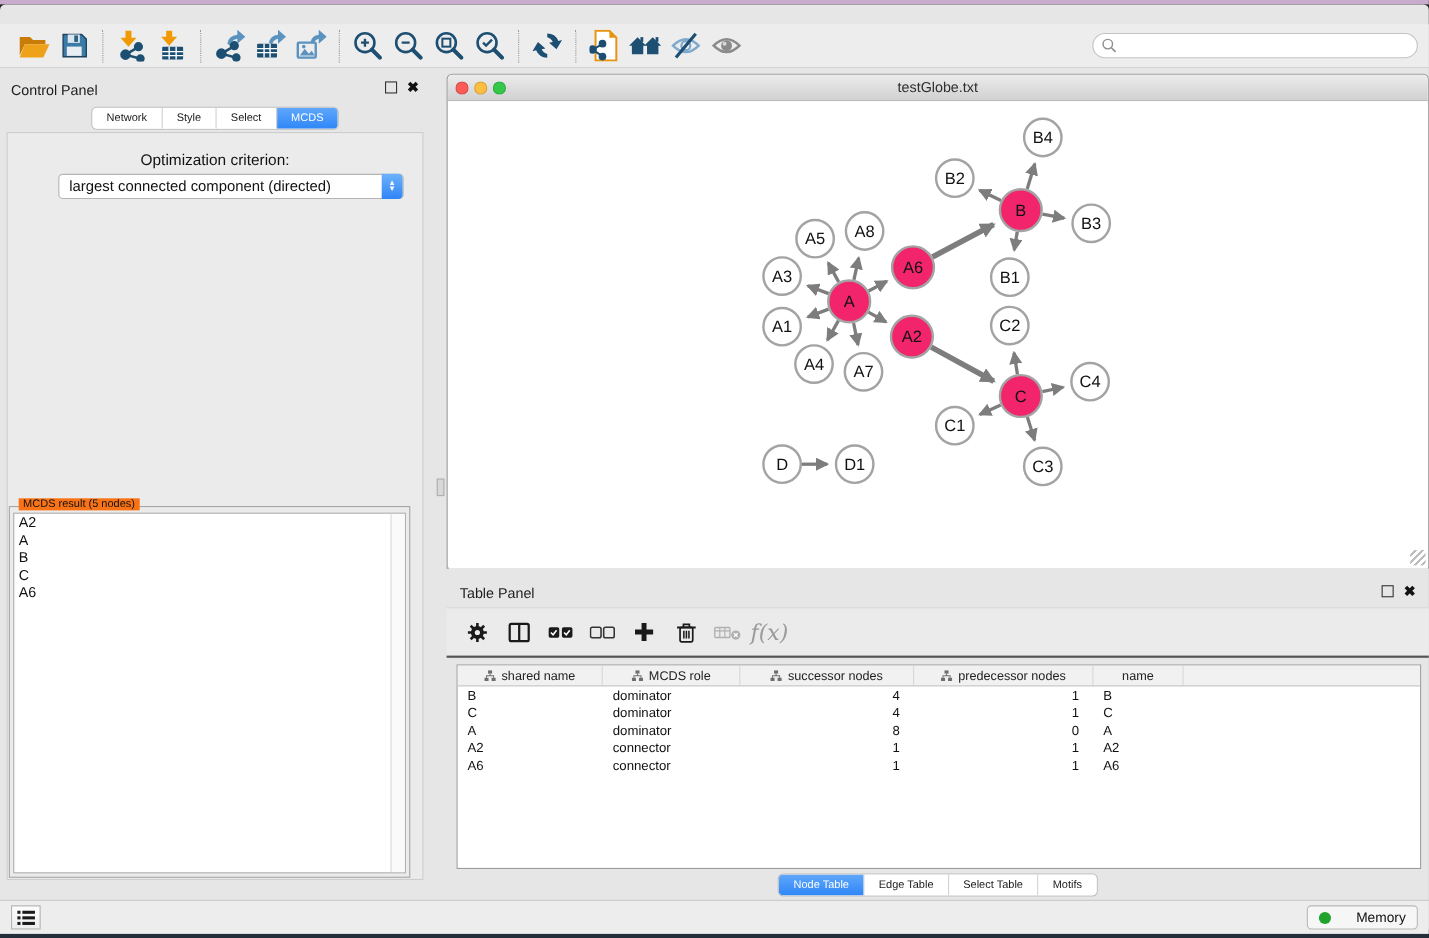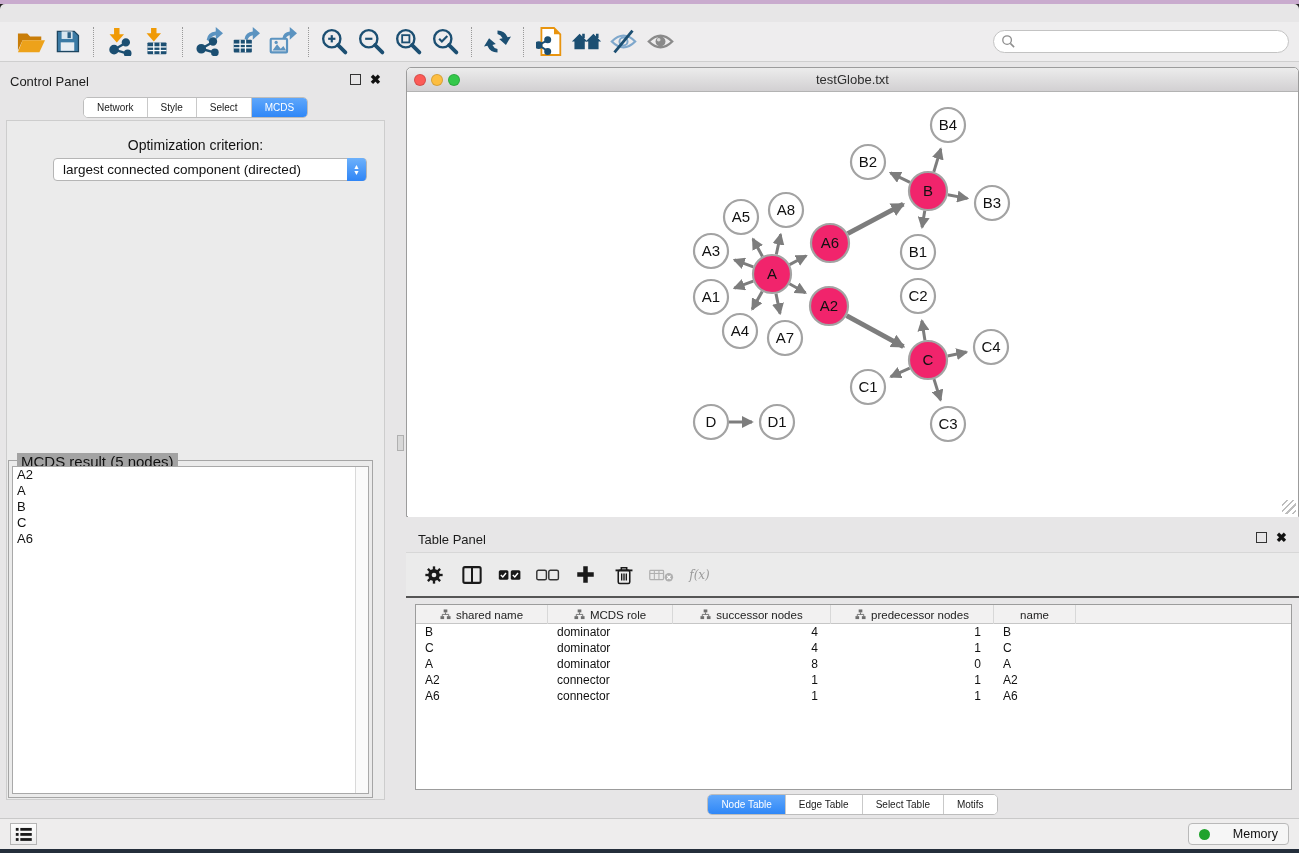--- a/index.html
+++ b/index.html
@@ -41,21 +41,21 @@
   .seg:last-child { border-right:none; }
   .seg-sel { background:linear-gradient(#5fa7fb,#2f87f7); color:#fff; }
   .cp-tabs-wrap { position:absolute; left:0; top:35px; width:391px; display:flex; justify-content:center; }
   .cp-content { position:absolute; left:6px; top:58px; width:379px; height:680px; background:#ebebeb; border:1px solid #cdcdcd; }
   .opt-label { position:absolute; left:0; width:100%; top:75px; text-align:center; font-size:14px; color:#111; }
   .dropdown { position:absolute; left:37px; top:96px; width:314px; height:23px; background:#fff; border:1px solid #b5b5b5; border-radius:4px; font-size:13.5px; line-height:21px; color:#111; padding-left:9px;margin-left:16px; }
   .dd-stepper { position:absolute; right:0; top:-1px; width:19px; height:23px; background:linear-gradient(#6db1fb,#2f85f6); border-radius:0 4px 4px 0; display:flex; flex-direction:column; align-items:center; justify-content:center; color:#fff; font-size:7px; line-height:6px; }
   .btn-row { position:absolute; left:0; top:131px; width:100%; display:flex; justify-content:center; gap:14px; }
   .push-btn { height:22px; background:#fff; border:1px solid #bcbcbc; border-radius:6px; font-size:13.5px; line-height:20px; color:#111; padding:0 17px; }
   .groupbox { position:absolute; left:8px; top:398px; width:365px; height:338px; border:1px solid #a5a5a5; }
-  .groupbox-label { position:absolute; left:8px; top:-8px; background:#a3a3a3; padding:0 4px; font-size:15px; color:#111; }
+  .groupbox-label { position:absolute; left:8px; top:-8px; background:#f97316; padding:0 4px; font-size:10px; color:#111; }
   .mcds-listbox { position:absolute; left:3px; top:5px; right:3px; bottom:3px; background:#fff; border:1px solid #a9a9a9; overflow:hidden; }
   .mcds-scroll { position:absolute; right:0; top:0; bottom:0; width:13px; background:#fafafa; border-left:1px solid #d9d9d9; }
   .mcds-item { font-size:13px; line-height:16px; padding-left:4px; color:#111; }
   .grip { position:absolute; left:397px; top:373px; width:7px; height:16px; background:#d8d8d8; border:1px solid #b0b0b0; }
 
   
   .net-window { position:absolute; left:406px; top:5px; width:893px; height:450px; background:#fff; border:1px solid #9c9c9c; border-radius:5px 5px 0 0; }
   .net-titlebar { position:absolute; left:0; top:0; width:100%; height:24px; background:linear-gradient(#ececec,#d2d0d2); border-bottom:1px solid #b3b3b3; border-radius:5px 5px 0 0; }
   .net-traffic { position:absolute; left:7px; top:6px; display:flex; gap:5px; }
   .tl2 { width:12px; height:12px; border-radius:50%; border:1px solid rgba(0,0,0,.15); }
@@ -63,21 +63,21 @@
   .net-canvas { position:absolute; left:1px; top:25px; width:890px; height:424px; background:#fff; }
   .resize-grip { position:absolute; right:2px; bottom:2px; width:14px; height:14px;
     background:repeating-linear-gradient(135deg, transparent 0 3px, #bdbdbd 3px 4.5px); }
 
   
   .table-panel { position:absolute; left:406px; top:462px; width:893px; height:294px; }
   .tp-head { position:absolute; left:12px; top:8px; font-size:13px; color:#1c1c1c; }
   .tp-btns { right:12px; top:8px; }
   .tp-toolbar { position:absolute; left:0; top:28px; width:893px; height:46px; background:#ebebeb; border-top:1px solid #d7d7d7; border-bottom:2px solid #555; display:flex; align-items:center; padding-left:14px; gap:11px; }
   .tp-tool { width:27px; height:27px; display:flex; align-items:center; justify-content:center; flex:0 0 auto; }
-  .fx { font-family:"DejaVu Serif", serif; font-style:italic; font-size:12px; color:#9a9a9a; }
+  .fx { font-family:"DejaVu Serif", serif; font-style:italic; font-size:20px; color:#9a9a9a; }
   .data-table { position:absolute; left:9px; top:80px; width:877px; height:186px; background:#fff; border:1px solid #9c9c9c; overflow:hidden; }
   .thead { display:flex; height:19px; background:#f2f1f1; border-bottom:1px solid #c6c6c6; }
   .th { display:flex; align-items:center; justify-content:center; gap:5px; font-size:11.5px; color:#222; border-right:1px solid #d8d8d8; flex:0 0 auto; height:19px; }
   .th.filler { border-right:none; flex:1 1 auto; }
   .tr { display:flex; height:16px; }
   .td { font-size:12px; color:#111; line-height:16px; flex:0 0 auto; white-space:nowrap; overflow:hidden; }
   .td-left { text-align:left; padding-left:9px; }
   .td-right { text-align:right; padding-right:13px; }
   .tp-tabs-wrap { position:absolute; left:0; top:270px; width:893px; display:flex; justify-content:center; }
 

